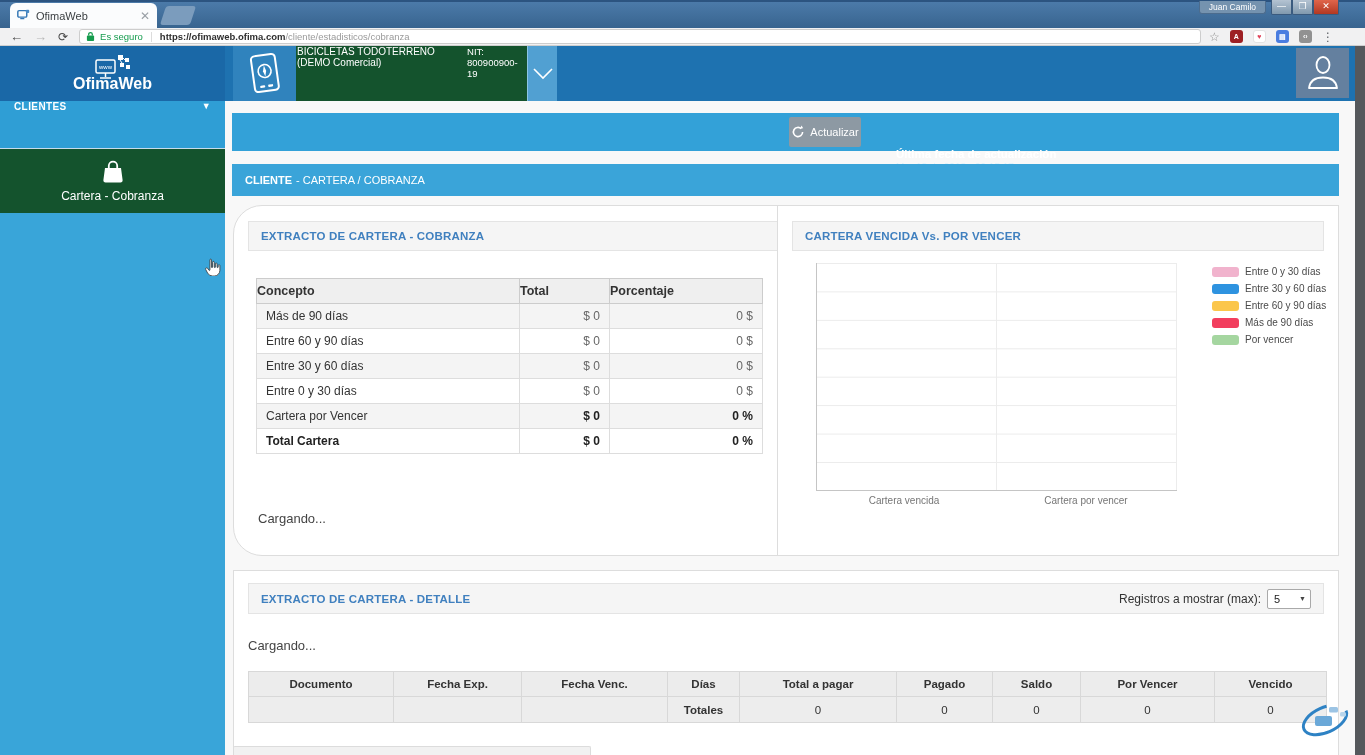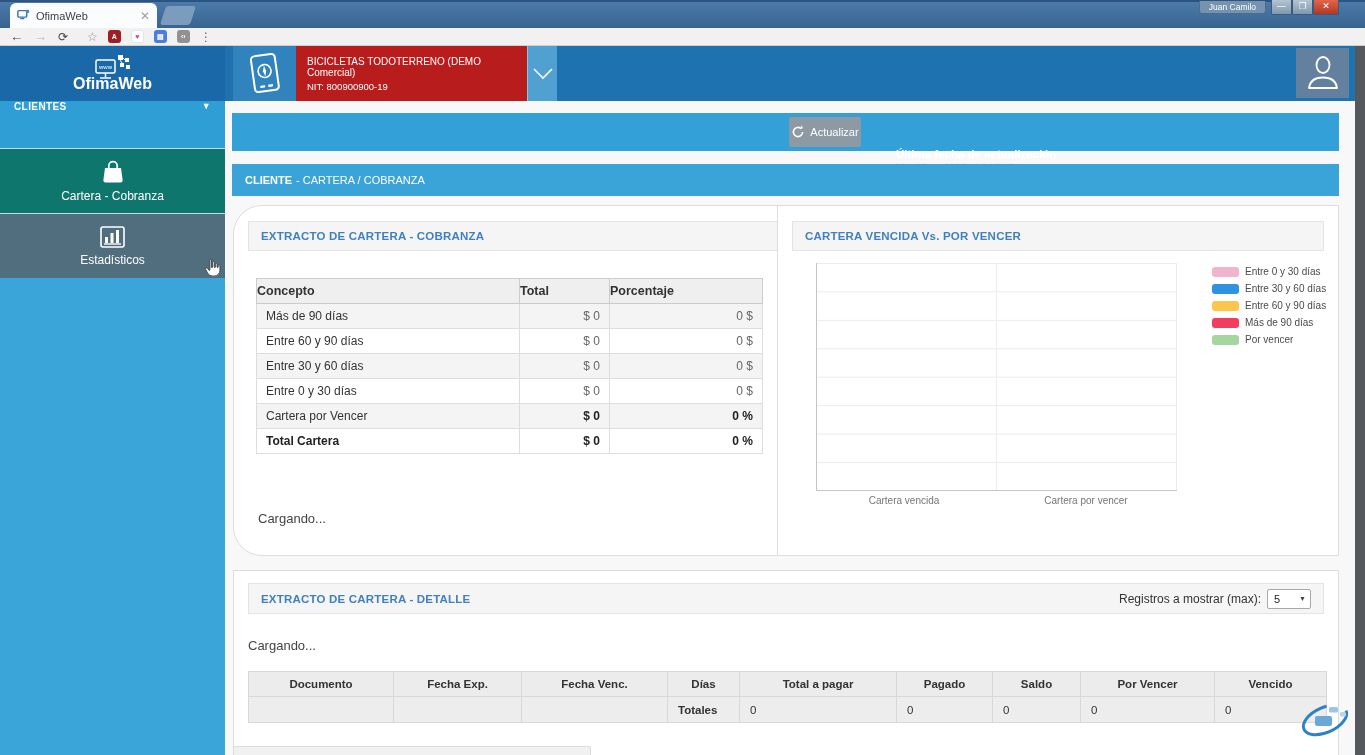--- a/index.html
+++ b/index.html
@@ -28,26 +28,26 @@
   .ext{width:13px;height:13px;border-radius:3px;margin-left:10px;display:inline-flex;align-items:center;justify-content:center;color:#fff;font-size:7px;font-weight:bold;}
   .menu-dots{color:#5f6368;font-size:12px;margin-left:10px;letter-spacing:0;}
 
   
   .sidebar{position:absolute;left:0;top:46px;width:225px;bottom:0;background:#39a5d9;}
   .logo-block{height:55px;background:#1a68a7;display:flex;flex-direction:column;align-items:center;justify-content:center;color:#fff;}
   .logo-text{font-size:16px;font-weight:bold;margin-top:-6px;}
   .clientes-bar{height:47px;background:#2f9ed5;display:flex;align-items:flex-start;padding:0 14px;color:#fff;font-size:10px;font-weight:bold;letter-spacing:.4px;}
   .clientes-bar .chev{margin-left:auto;font-size:9px;font-weight:normal;}
   .side-item{height:65px;display:flex;flex-direction:column;align-items:center;justify-content:center;gap:5px;color:#fff;font-size:12px;background:#516e7e;border-top:1px solid #c6dcec;cursor:pointer;}
-  .side-item.active{background:#0f766e;}
+  .side-item.active{background:#14532d;}
 
   
   .topbar{position:absolute;left:225px;top:46px;right:10px;height:55px;background:#1e72b0;}
   .device-tile{position:absolute;left:8px;top:0;width:63px;height:55px;background:#3083bd;display:flex;align-items:center;justify-content:center;}
-  .company-tile{position:absolute;left:71px;top:0;width:231px;height:55px;background:#b91c1c;color:#fff;display:flex;flex-direction:column;justify-content:center;padding-left:11px;gap:3px;}
+  .company-tile{position:absolute;left:71px;top:0;width:231px;height:55px;background:#14532d;color:#fff;display:flex;flex-direction:row;justify-content:center;padding-left:1px;gap:3px;}
   .company-name{font-size:10px;}
   .company-nit{font-size:9.5px;}
   .chev-tile{position:absolute;left:302px;top:0;width:30px;height:55px;background:#51a0d2;border-left:1px solid #8cc4e4;display:flex;align-items:center;justify-content:center;}
   .avatar-tile{position:absolute;left:1071px;top:2px;width:53px;height:50px;background:#64809f;display:flex;align-items:center;justify-content:center;}
 
   
   .content{position:absolute;left:225px;top:101px;right:10px;bottom:0;background:#f8f8f8;}
   .update-bar{position:absolute;left:7px;top:12px;width:1107px;height:38px;background:#33a1d8;}
   .btn-refresh{position:absolute;left:557px;top:4px;width:72px;height:30px;background:#8d99a3;border:none;color:#fff;font-size:11px;font-family:"Liberation Sans",sans-serif;display:flex;align-items:center;justify-content:center;gap:5px;border-radius:2px;cursor:pointer;}
   .update-info{position:absolute;left:664px;top:3px;color:#fff;margin-top:32px;}
@@ -81,21 +81,21 @@
   .lg-item .sw{width:27px;height:10px;border-radius:3px;flex:0 0 auto;}
   .lg-item span:last-child{font-size:10px;color:#4a4a4a;white-space:nowrap;}
 
   .records{margin-left:auto;display:flex;align-items:center;font-size:12px;color:#333;}
   .select{margin-left:6px;width:44px;height:20px;background:#fff;border:1px solid #a9a9a9;border-radius:2px;display:flex;align-items:center;font-size:11px;color:#222;padding:0 4px 0 6px;cursor:pointer;}
   .select i{margin-left:auto;font-style:normal;font-size:7px;color:#444;}
   .loading2{position:absolute;left:14px;top:67px;font-size:13px;color:#444;}
   .det-table{position:absolute;left:14px;top:100px;width:1078px;table-layout:fixed;font-size:11.5px;}
   .det-table th{height:25px;background:#ececec;border:1px solid #d8d8d8;font-weight:bold;color:#333;}
   .det-table td{height:26px;background:#ededed;border:1px solid #d8d8d8;padding:0 10px;}
-  .det-table td.r{text-align:left;}
+  .det-table td.r{text-align:center;}
   .det-table td.b{font-weight:bold;}
 
   .stub{position:absolute;left:8px;top:645px;width:358px;height:16px;background:#f1f1f1;border:1px solid #dcdcdc;border-bottom:none;border-radius:2px 2px 0 0;}
   .watermark{position:absolute;left:1073px;top:594px;}
   .scrollbar{position:absolute;right:0;top:46px;width:10px;bottom:0;background:#55585c;}
   .cursor{position:absolute;left:203px;top:258px;}
 </style>
 </head>
 <body>
 
@@ -117,20 +117,29 @@
       <span class="winbtn">—</span>
       <span class="winbtn">❐</span>
       <span class="winbtn close">✕</span>
     </div>
   </div>
 
   <div class="toolbar">
     <span class="nav-ico">←</span>
     <span class="nav-ico dis">→</span>
     <span class="nav-ico reload">⟳</span>
+    <div class="addressbar">
+      <svg width="9" height="11" viewBox="0 0 10 12">
+          <rect x="1" y="5" width="8" height="6" rx="1" fill="#169c4e"></rect>
+          <path d="M3 5V3.6a2 2 0 0 1 4 0V5" fill="none" stroke="#169c4e" stroke-width="1.4"></path>
+        </svg>
+      <span class="secure">Es seguro</span>
+      <span class="ab-sep"></span>
+      <span class="url"><b>https://ofimaweb.ofima.com</b><span>/cliente/estadisticos/cobranza</span></span>
+    </div>
     <span class="star">☆</span>
     <span class="ext" style="background:#9d1f23;">A</span>
     <span class="ext" style="background:#fff;border:1px solid #e3e3e3;color:#e0445a;">♥</span>
     <span class="ext" style="background:#4a7de0;">▤</span>
     <span class="ext" style="background:#919191;">‹›</span>
     <span class="menu-dots">⋮</span>
   </div>
 
   <aside class="sidebar">
     <div class="logo-block">
@@ -151,30 +160,20 @@
     <div class="clientes-bar">
       <span>CLIENTES</span>
       <span class="chev">▼</span>
     </div>
     <div class="side-item active">
       <svg width="26" height="25" viewBox="0 0 26 25">
         <path d="M5 9h16l1.6 12a2.2 2.2 0 0 1-2.2 2.4H5.6A2.2 2.2 0 0 1 3.4 21z" fill="#fff"></path>
         <path d="M8.8 9V6.8a4.2 4.2 0 0 1 8.4 0V9" fill="none" stroke="#fff" stroke-width="1.8"></path>
       </svg>
       <span>Cartera - Cobranza</span>
-    </div>
-    <div class="side-item">
-      <svg width="25" height="22" viewBox="0 0 25 22">
-        <rect x="1" y="1" width="23" height="20" rx="2" fill="none" stroke="#fff" stroke-width="1.6"></rect>
-        <rect x="5" y="11" width="3" height="6" fill="#fff"></rect>
-        <rect x="10.5" y="7" width="3" height="10" fill="#fff"></rect>
-        <rect x="16" y="4" width="3" height="13" fill="#fff"></rect>
-        <line x1="4" y1="18" x2="21" y2="18" stroke="#fff" stroke-width="1.4"></line>
-      </svg>
-      <span>Estadísticos</span>
     </div>
   </aside>
 
   <header class="topbar">
     <div class="device-tile">
       <svg width="40" height="46" viewBox="0 0 40 46">
         <g transform="rotate(-8 20 23)">
           <rect x="8" y="4" width="24" height="36" rx="3.5" fill="none" stroke="#fff" stroke-width="2"></rect>
           <circle cx="20" cy="20" r="6.5" fill="none" stroke="#fff" stroke-width="1.6"></circle>
           <path d="M20 14.5l1.6 5.5-1.6 5.5-1.6-5.5z" fill="#fff"></path>

